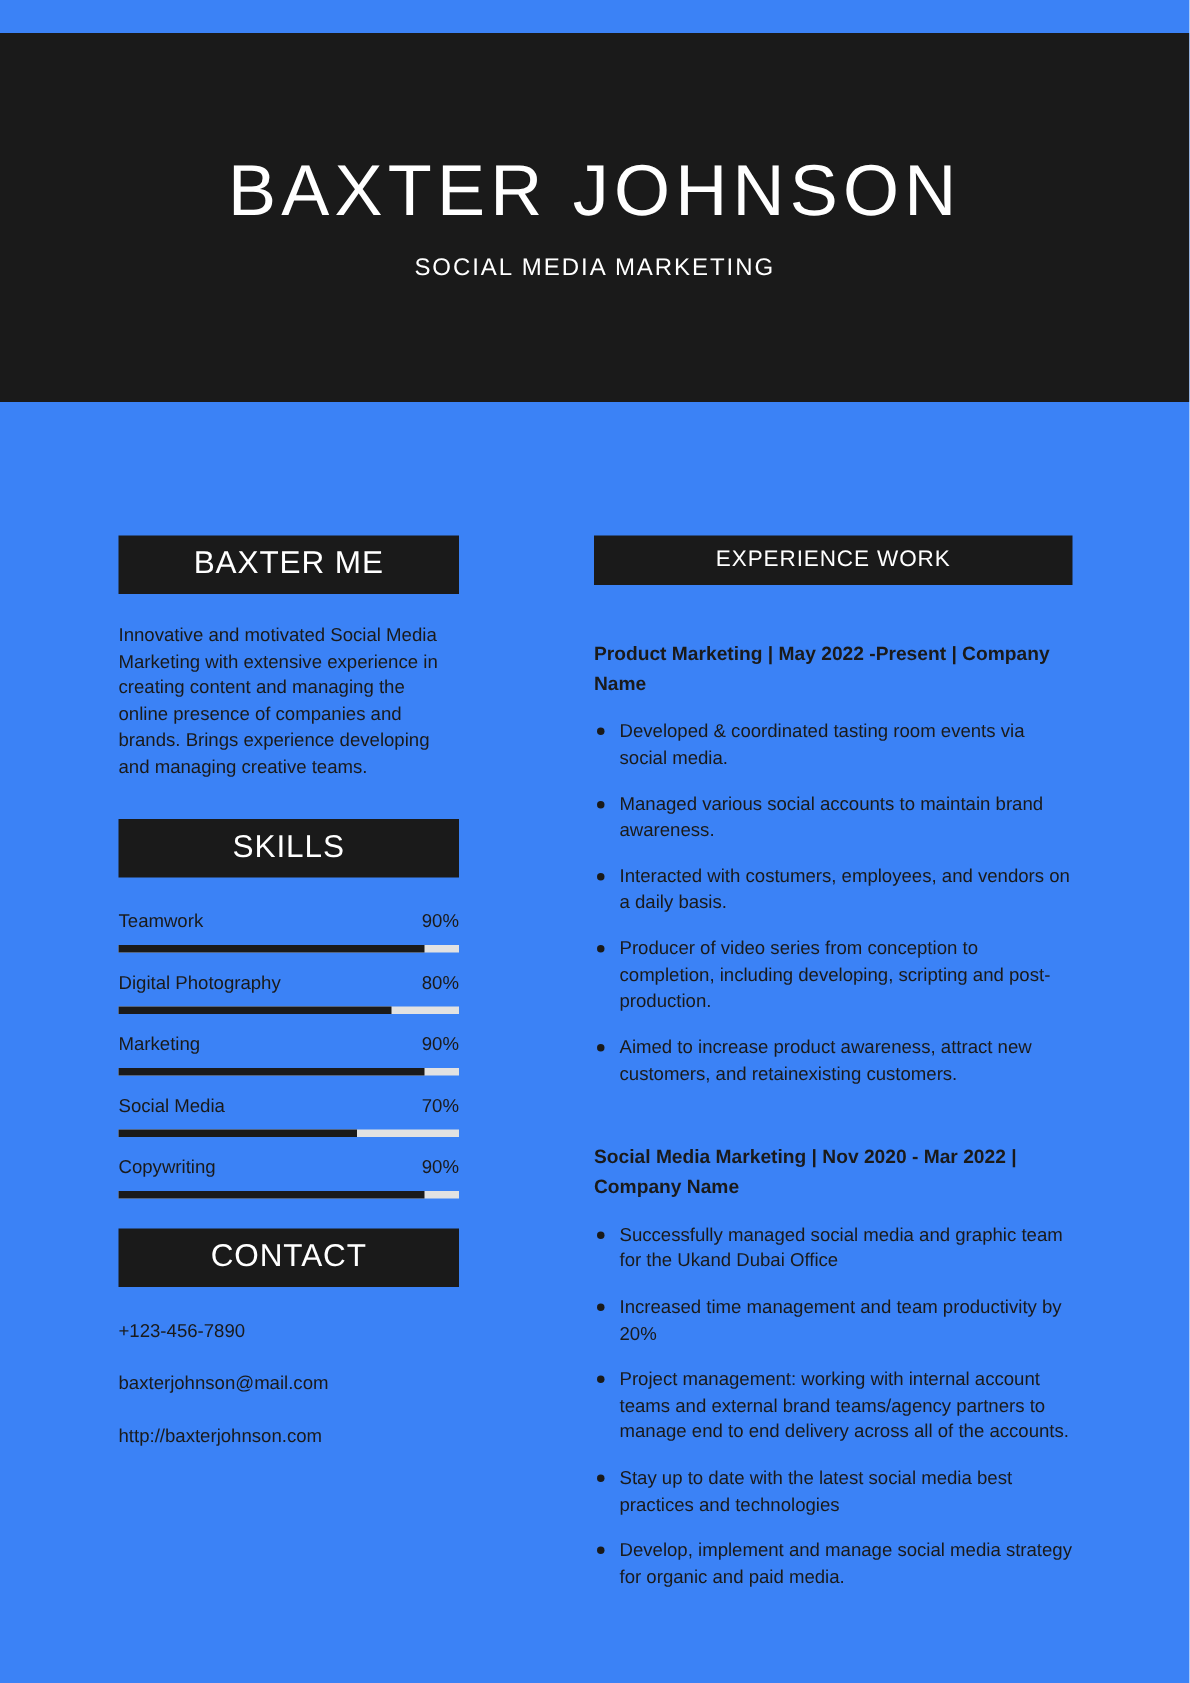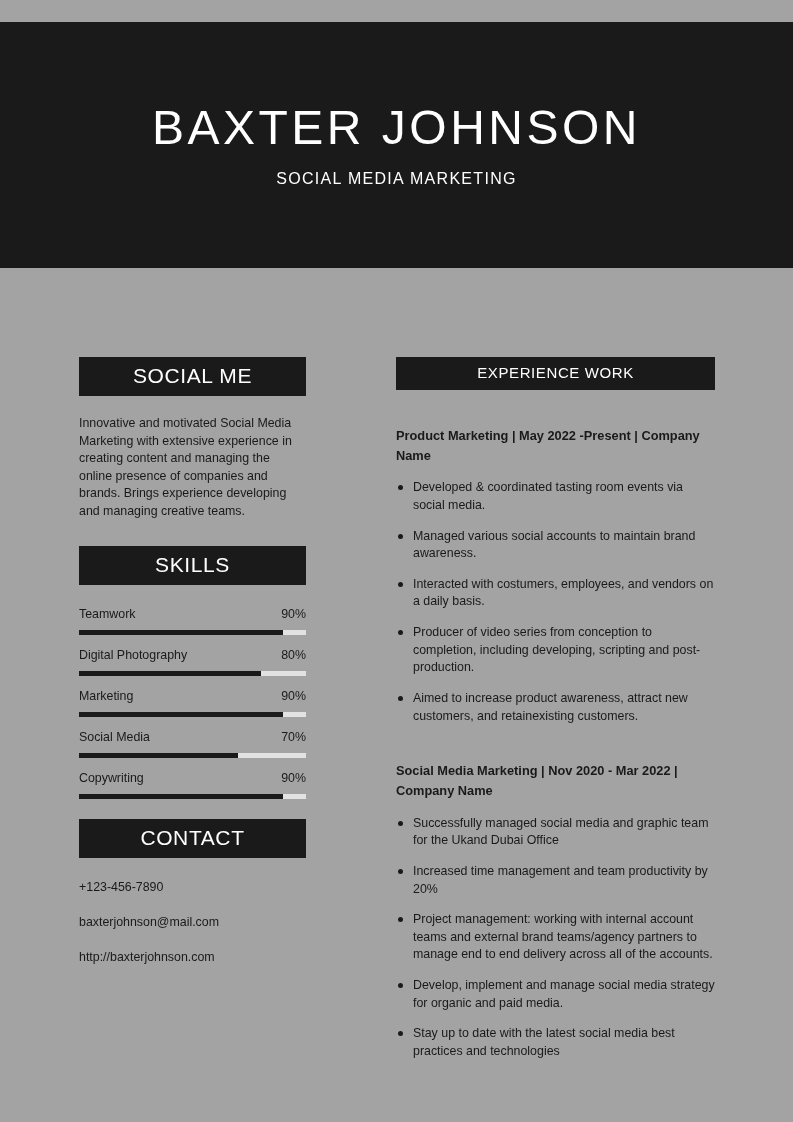--- a/index.html
+++ b/index.html
@@ -7,21 +7,21 @@
     width: 793px;
     height: 1122px;
     background: #ffffff;
     font-family: "Liberation Sans", sans-serif;
     color: #1a1a1a;
   }
   .page {
     position: relative;
     width: 793px;
     height: 1122px;
-    background: #a3a3a3;
+    background: #3b82f6;
     overflow: hidden;
   }
 
   
   .header {
     position: absolute;
     left: 0;
     top: 22px;
     width: 793px;
     height: 246px;
@@ -157,21 +157,21 @@
 
 <div class="page">
 
   <div class="header">
     <div class="header-name">BAXTER JOHNSON</div>
     <div class="header-role">SOCIAL MEDIA MARKETING</div>
   </div>
 
   <div class="left-col">
 
-    <div class="section-bar">SOCIAL ME</div>
+    <div class="section-bar">BAXTER ME</div>
     <div class="about-text">Innovative and motivated Social Media Marketing with extensive experience in creating content and managing the online presence of companies and brands. Brings experience developing and managing creative teams.</div>
 
     <div class="section-bar" style="margin-top:25px;">SKILLS</div>
     <div class="skills">
 
       <div class="skill">
         <div class="skill-row">
           <span class="skill-name">Teamwork</span>
           <span class="skill-pct">90%</span>
         </div>
@@ -245,20 +245,20 @@
         <li class="bullet">Aimed to increase product awareness, attract new customers, and retainexisting customers.</li>
       </ul>
     </div>
 
     <div class="job">
       <div class="job-heading">Social Media Marketing | Nov 2020 - Mar 2022 | Company Name</div>
       <ul class="bullets">
         <li class="bullet">Successfully managed social media and graphic team for the Ukand Dubai Office</li>
         <li class="bullet">Increased time management and team productivity by 20%</li>
         <li class="bullet">Project management: working with internal account teams and external brand teams/agency partners to manage end to end delivery across all of the accounts.</li>
+        <li class="bullet">Stay up to date with the latest social media best practices and technologies</li>
         <li class="bullet">Develop, implement and manage social media strategy for organic and paid media.</li>
-        <li class="bullet">Stay up to date with the latest social media best practices and technologies</li>
       </ul>
     </div>
 
   </div>
 
 </div>
 
 </body></html>

